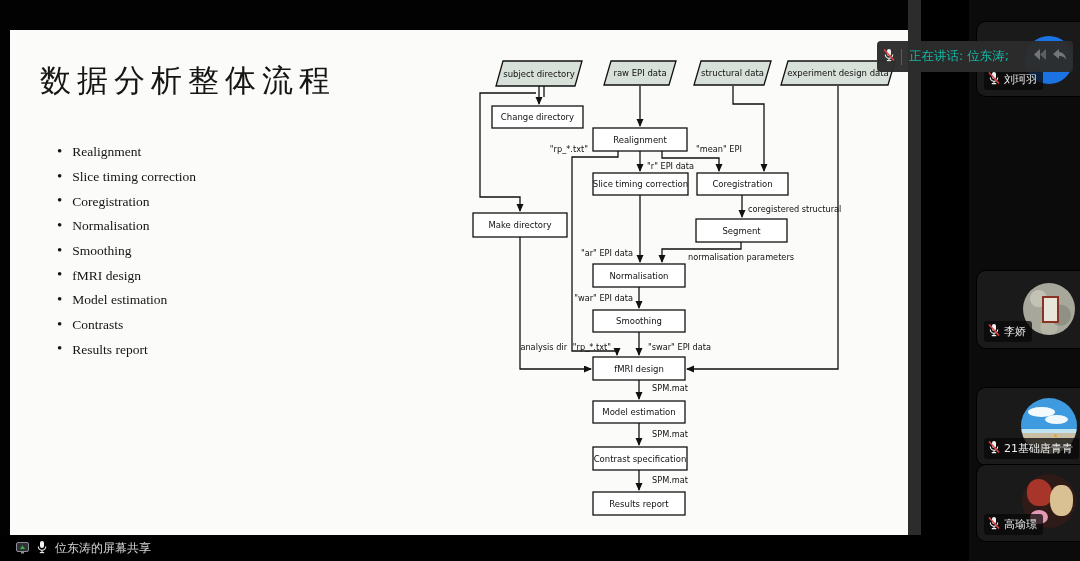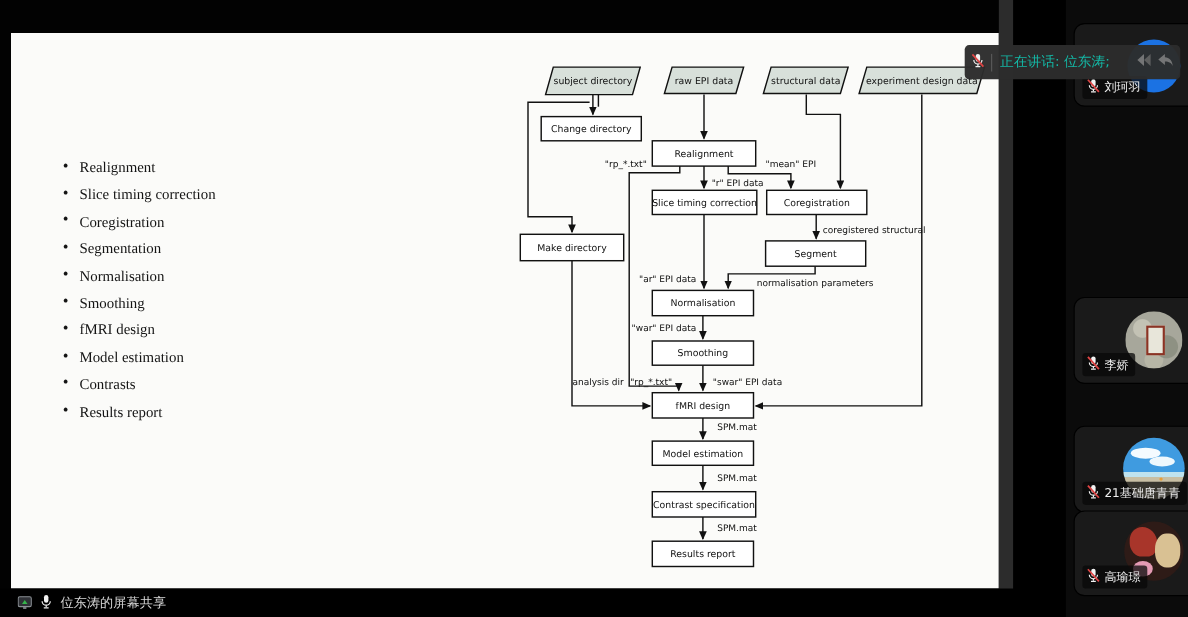--- a/index.html
+++ b/index.html
@@ -80,25 +80,25 @@
   .banner .txt{font-size:12.5px;color:#14b8a6;white-space:nowrap;flex:1;}
   .banner .arrows{display:flex;gap:3px;opacity:.75;}
 </style>
 </head>
 <body>
 
 <div class="app">
 
   <div class="stage">
     <div class="slide">
+      <div class="slide-title">数据分析整体流程</div>
       <ul class="bullets">
           <li>Realignment</li>
           <li>Slice timing correction</li>
           <li>Coregistration</li>
-          <li>Segmentation</li>
           <li>Normalisation</li>
           <li>Smoothing</li>
           <li>fMRI design</li>
           <li>Model estimation</li>
           <li>Contrasts</li>
           <li>Results report</li>
         </ul>
     </div>
   </div>
 

